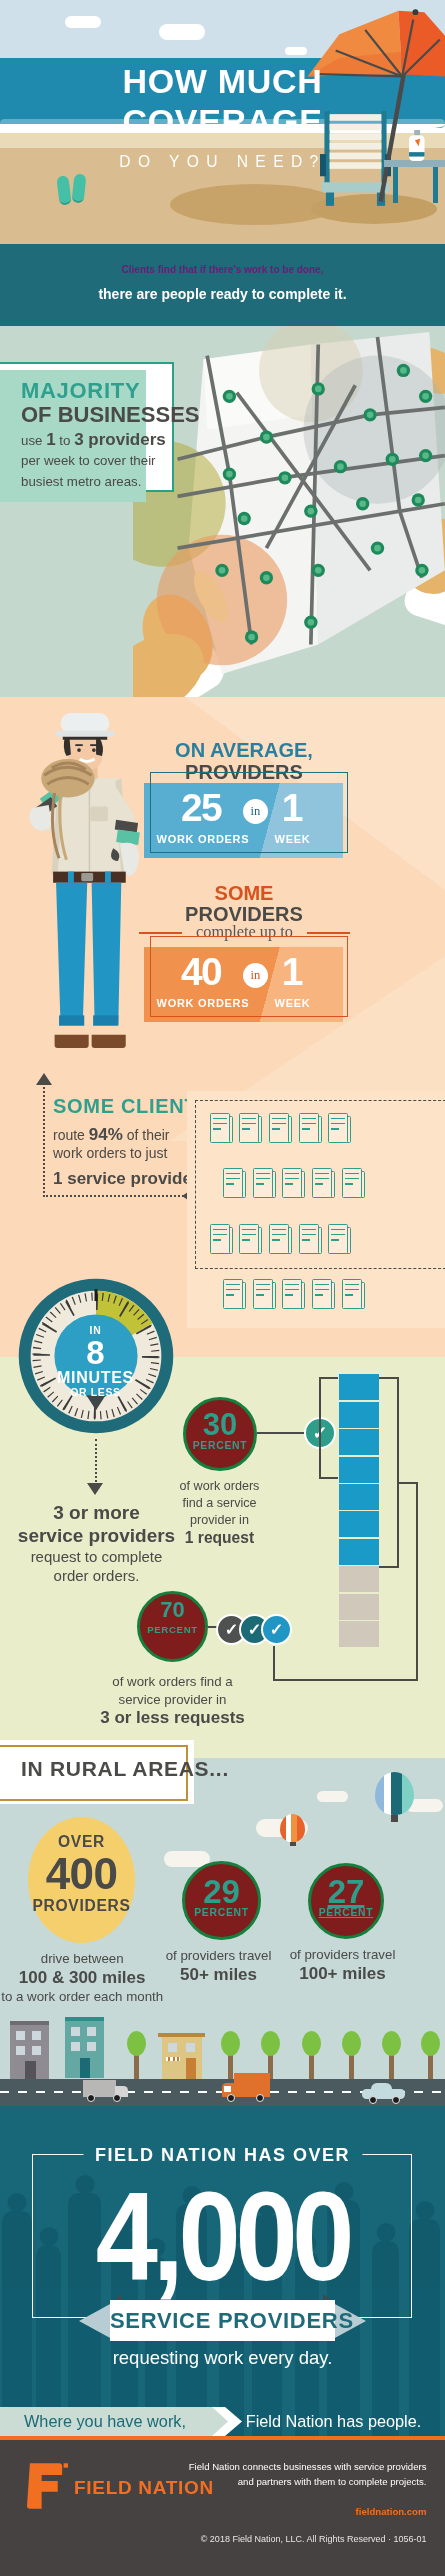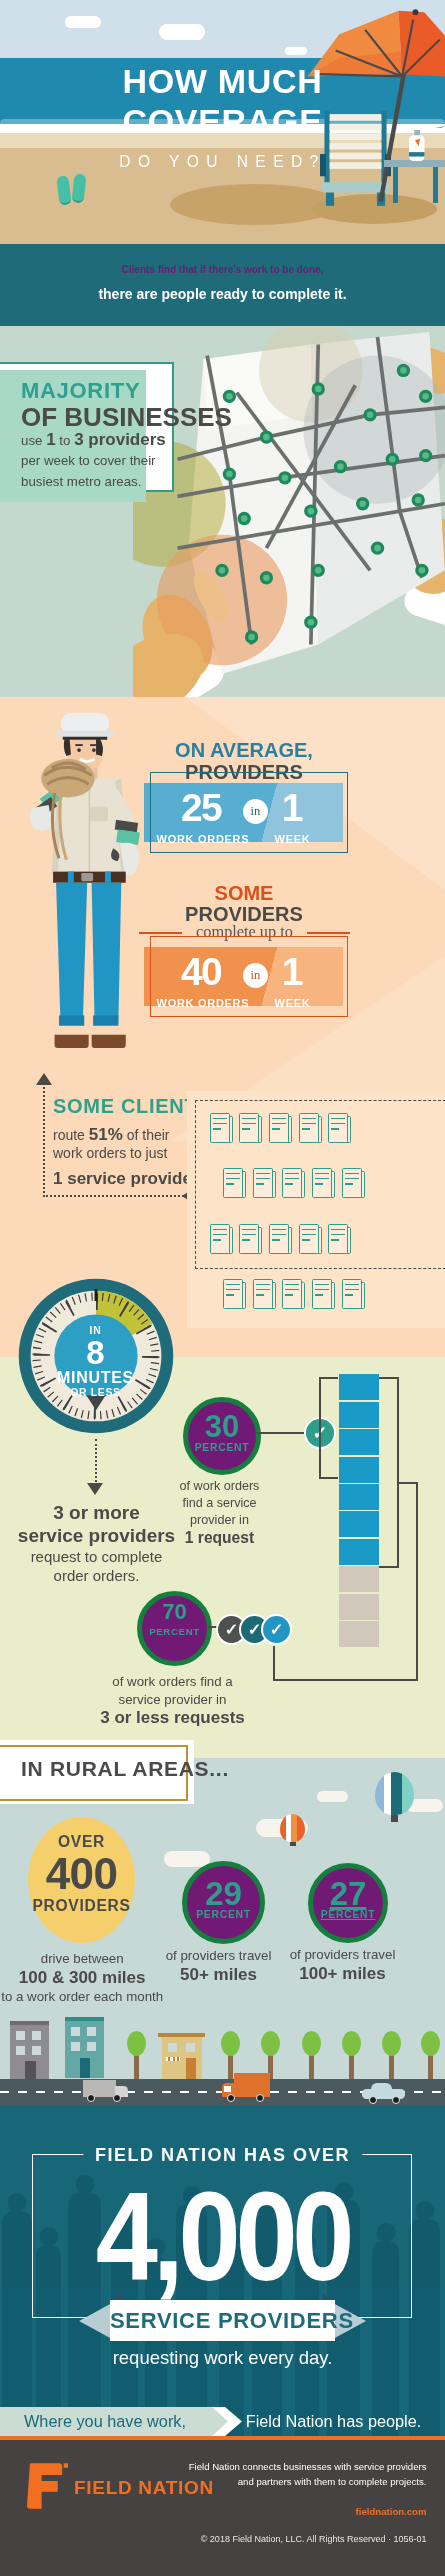--- a/index.html
+++ b/index.html
@@ -5,26 +5,26 @@
   html,body{margin:0;padding:0;background:#888;}
   #page{position:relative;width:445px;height:2576px;margin:0 auto;overflow:hidden;
         font-family:"Liberation Sans",sans-serif;color:#4a4a48;background:#fff;}
   .abs{position:absolute;}
   .t{position:absolute;white-space:nowrap;}
   .ctr{text-align:center;}
   .b{font-weight:bold;}
   .cloud{position:absolute;background:#fff;border-radius:15px;}
   .cloud2{position:absolute;background:#f6f4ec;border-radius:15px;}
   
-  .statfill{position:absolute;width:199px;height:59px;text-decoration:underline;}
+  .statfill{position:absolute;width:199px;height:75px;text-decoration:underline;}
   .statborder{position:absolute;width:196px;height:79px;border:1.5px solid;background:transparent;}
   .incirc{position:absolute;width:25px;height:25px;border-radius:50%;background:#fff;
           font-family:"Liberation Serif",serif;font-size:12.6px;text-align:center;line-height:25px;}
   
-  .pcirc{position:absolute;background:#701a75;border:5px solid #15803d;border-radius:50%;text-align:center;color:#2e9d8a;}
+  .pcirc{position:absolute;background:#7f1d1d;border:3px solid #15803d;border-radius:50%;text-align:center;color:#2e9d8a;}
   .chk{position:absolute;border-radius:50%;border:2.2px solid #fff;color:#fff;text-align:center;font-weight:bold;}
   
   .doc{position:absolute;width:24px;height:33px;}
   .doc .pg{position:absolute;border:1.5px solid #2e9d8a;border-radius:1.5px;background:#fdecd9;}
   .doc .back{left:4.4px;top:3px;width:16.3px;height:25px;}
   .doc .front{left:0;top:0;width:18px;height:28px;}
   .doc .front i{display:block;height:1.5px;background:#2e9d8a;margin:3.7px 2.2px 0 2.2px;}
   .doc .front i.s{width:7.4px;}
   
   .sq{position:absolute;width:40px;height:26px;}
@@ -187,21 +187,21 @@
           <circle cx="240" cy="400" r="4.5"></circle>
         </g>
     </g>
     <ellipse cx="30" cy="470" rx="70" ry="48" fill="#e5b46a" transform="rotate(-30 30 470)"></ellipse>
     <ellipse cx="105" cy="365" rx="16" ry="38" fill="#eec089" transform="rotate(-28 105 365)"></ellipse>
   </svg>
 
   <div class="abs" style="left:-9px;top:362px;width:179px;height:126px;background:#fff;border:2.2px solid #2e9d8a;"></div>
   <div class="abs" style="left:-9px;top:370px;width:155px;height:132px;background:#a7d9c6;"></div>
   <div class="t b" style="left:21px;top:378px;font-size:22px;color:#2fa08e;letter-spacing:0.7px;">MAJORITY</div>
-  <div class="t b" style="left:21px;top:402px;font-size:26px;color:#4a4a48;letter-spacing:0;">OF BUSINESSES</div>
+  <div class="t b" style="left:21px;top:402px;font-size:22px;color:#4a4a48;letter-spacing:0;">OF BUSINESSES</div>
   <div class="t" style="left:21px;top:430px;font-size:13.3px;color:#4a4a48;">
     <span>use</span> <span class="b" style="font-size:17px;">1</span>
     <span>to</span> <span class="b" style="font-size:17px;">3 providers</span>
   </div>
   <div class="t" style="left:21px;top:453px;font-size:13.3px;">per week to cover their</div>
   <div class="t" style="left:21px;top:474px;font-size:13.3px;">busiest metro areas.</div>
 
   <div class="abs" style="left:0;top:697px;width:445px;height:660px;background:#fcd9b8;"></div>
   <div class="abs" style="left:185px;top:697px;width:260px;height:193px;background:rgba(255,255,255,.22);clip-path:polygon(0 0,100% 0,100% 100%);"></div>
   <div class="abs" style="left:170px;top:956px;width:275px;height:185px;background:rgba(255,255,255,.18);clip-path:polygon(0 100%,100% 0,100% 100%);"></div>
@@ -277,21 +277,21 @@
     <div class="t b ctr" style="left:119px;top:50px;width:59px;font-size:11px;color:#fff;letter-spacing:0.7px;">WEEK</div>
   </div>
   <div class="statborder" style="left:150px;top:936px;border-color:#d8521e;"></div>
 
   <div class="abs" style="left:36px;top:1073px;width:0;height:0;border-left:8.1px solid transparent;border-right:8.1px solid transparent;border-bottom:12.6px solid #4a4a48;"></div>
   <div class="abs" style="left:43px;top:1087px;width:0;height:110px;border-left:2.2px dotted #4a4a48;"></div>
   <div class="abs" style="left:43px;top:1195px;width:141px;height:0;border-top:2.2px dotted #4a4a48;"></div>
   <div class="abs" style="left:182px;top:1188px;width:0;height:0;border-top:8.1px solid transparent;border-bottom:8.1px solid transparent;border-right:12.6px solid #4a4a48;"></div>
   <div class="t b" style="left:53px;top:1095px;font-size:20px;color:#2fa08e;letter-spacing:0.7px;">SOME CLIENTS</div>
   <div class="t" style="left:53px;top:1125px;font-size:14px;">
-    <span>route</span> <span class="b" style="font-size:17px;">51%</span> <span>of their</span>
+    <span>route</span> <span class="b" style="font-size:17px;">94%</span> <span>of their</span>
   </div>
   <div class="t" style="left:53px;top:1145px;font-size:14px;">work orders to just</div>
   <div class="t b" style="left:53px;top:1169px;font-size:17px;">1 service provider.</div>
 
   <div class="abs" style="left:187px;top:1091px;width:258px;height:237px;background:#fde3c8;"></div>
   <div class="abs" style="left:195px;top:1100px;width:256px;height:169px;border:1.5px dashed #4a4a48;box-sizing:border-box;"></div>
 
   <div class="doc" style="left:210px;top:1113px;">
       <div class="pg back"></div>
       <div class="pg front">

